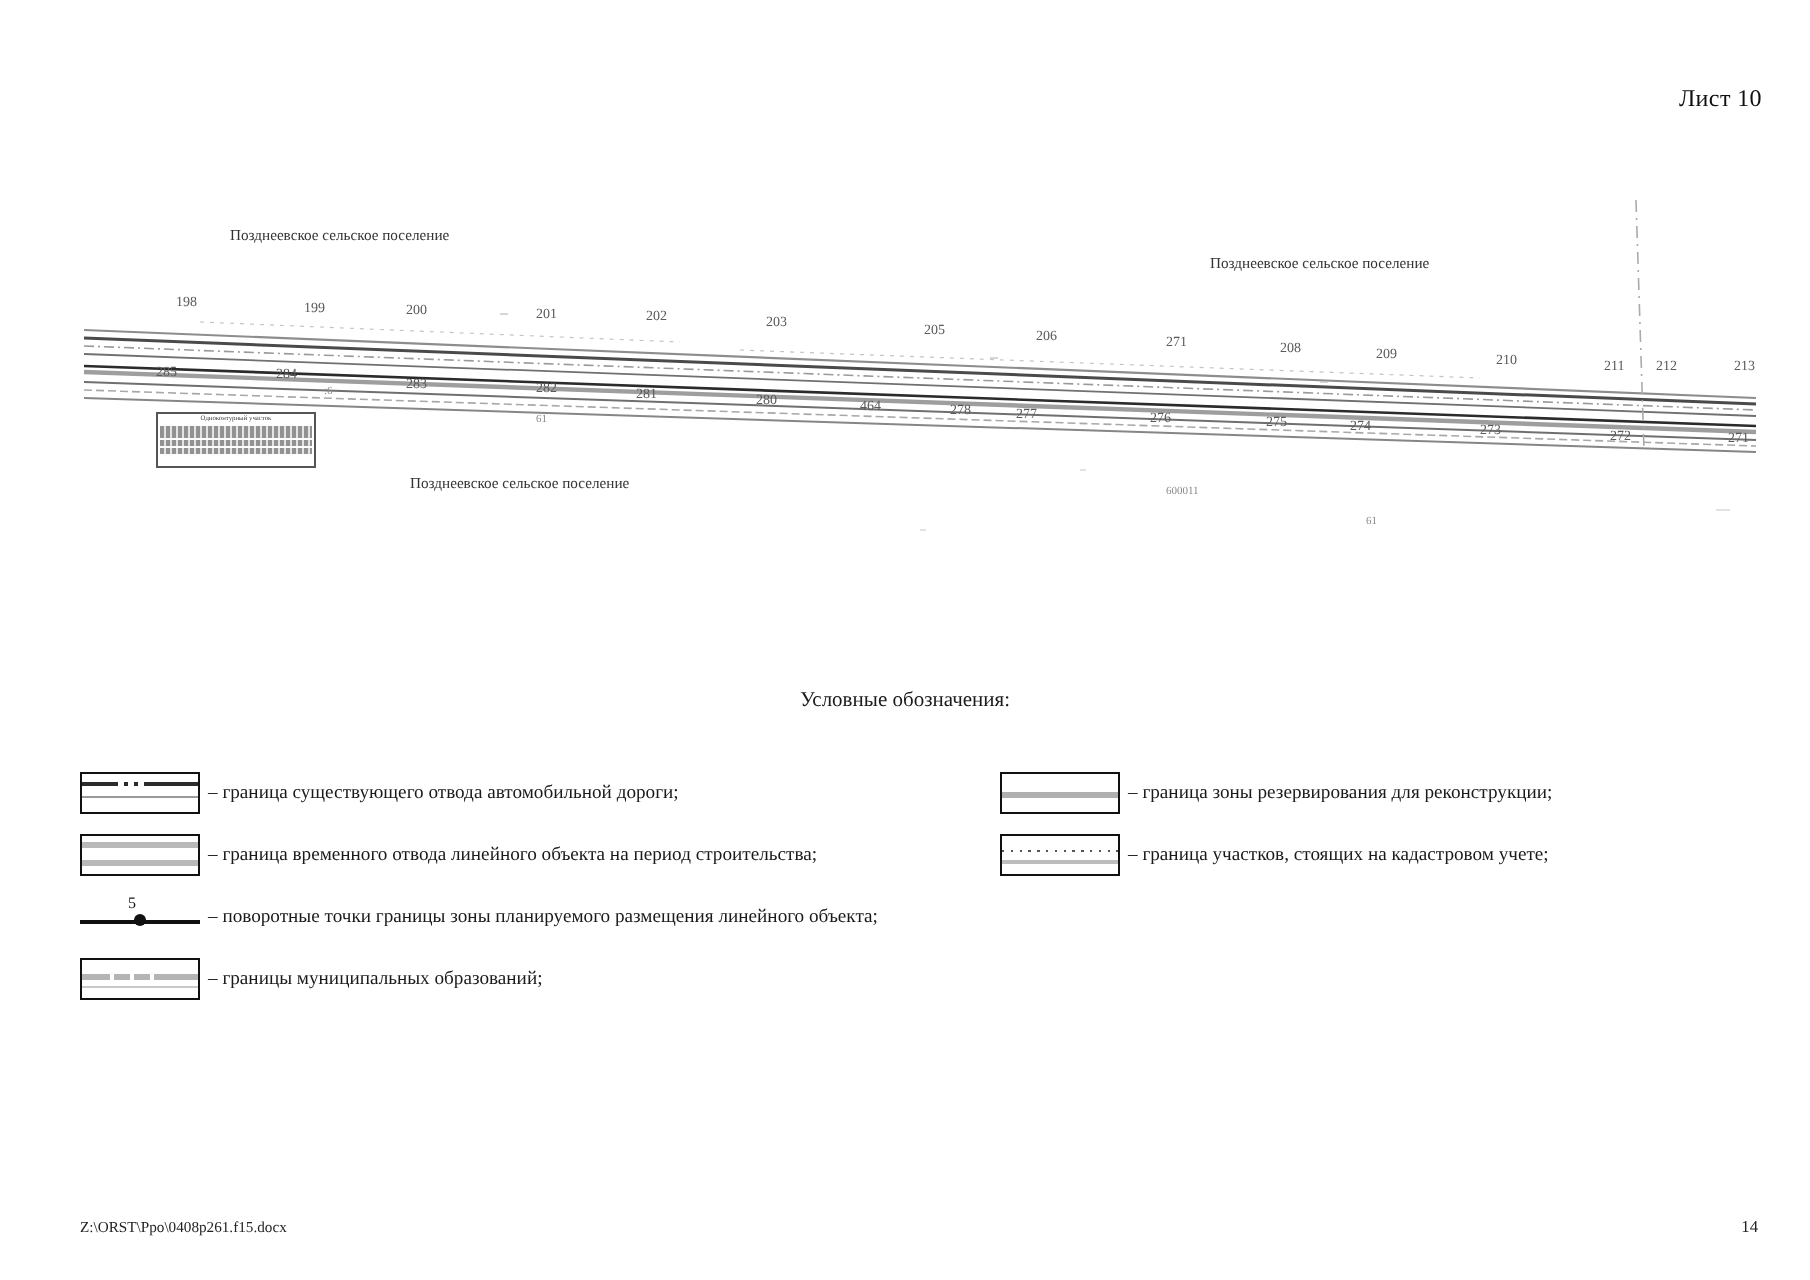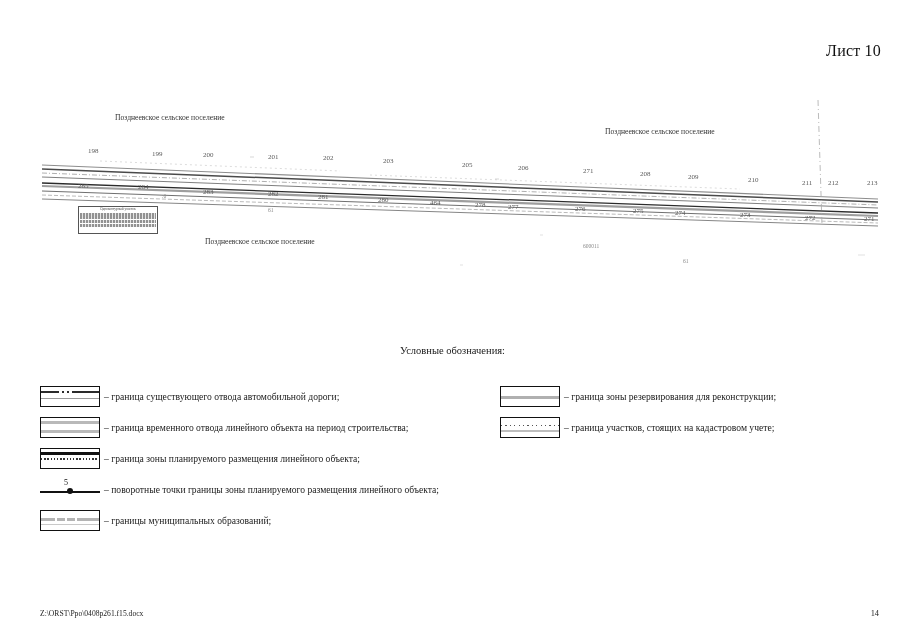--- a/index.html
+++ b/index.html
@@ -21,21 +21,21 @@
     inset: 0;
     width: 905px;
     height: 640px;
   }
 
   
   .sheet-label {
     position: absolute;
     right: 24px;
     top: 42px;
-    font-size: 16px;
+    font-size: 12px;
     color: #111;
     letter-spacing: .2px;
   }
 
   
   .map {
     position: absolute;
     left: 40px;
     top: 95px;
     width: 840px;
@@ -321,27 +321,20 @@
     </div>
 
     <div class="legend-row">
       <div class="sw sw-row2">
         <div class="band band-a"></div>
         <div class="band band-b"></div>
       </div>
       <div class="legend-text">– граница временного отвода линейного объекта на период строительства;</div>
     </div>
 
-    <div class="legend-row">
-      <div class="sw sw-row3">
-        <div class="band band-a"></div>
-        <div class="band band-b"></div>
-      </div>
-      <div class="legend-text">– граница зоны планируемого размещения линейного объекта;</div>
-    </div>
 
     <div class="legend-row">
       <div class="pt-wrap">
         <div class="pt-num">5</div>
         <div class="pt-line"></div>
         <div class="pt-node"></div>
       </div>
       <div class="legend-text">– поворотные точки границы зоны планируемого размещения линейного объекта;</div>
     </div>
 

